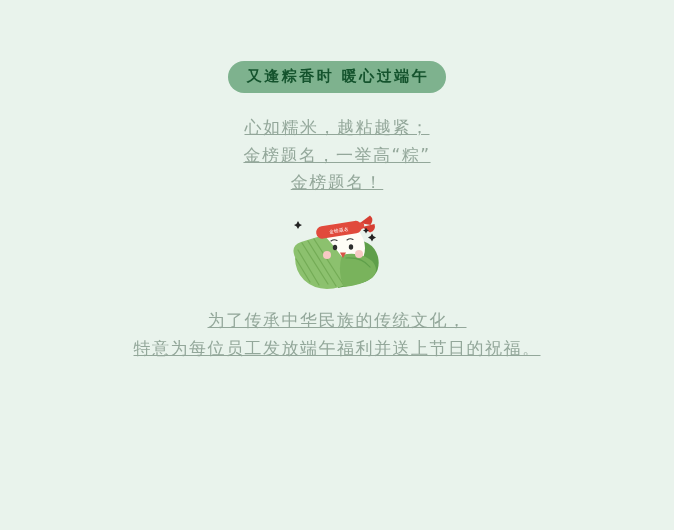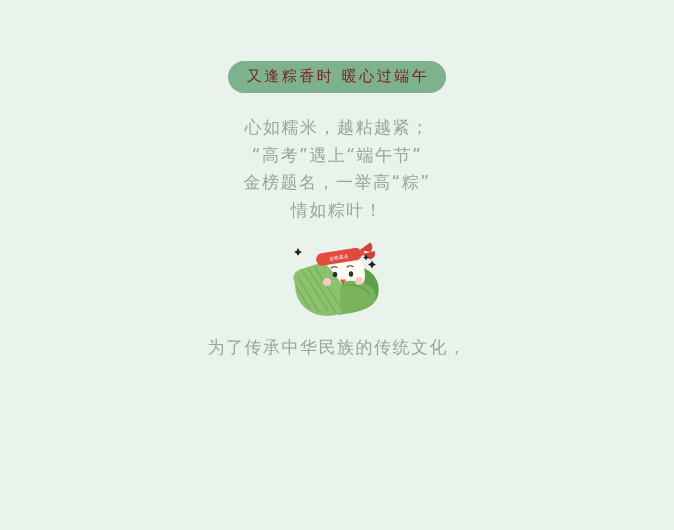--- a/index.html
+++ b/index.html
@@ -8,54 +8,54 @@
     width:674px; height:530px;
     background:#e9f3ec;
     font-family:"DejaVu Sans","Liberation Sans",sans-serif;
     text-align:center;
     overflow:hidden;
   }
   .badge {
     display:inline-block;
     margin-top:61px;
     background:#7eb28e;
-    color:#7f1d1d;
-    font-weight:normal;
+    color:#14532d;
+    font-weight:bold;
     font-size:15px;
     letter-spacing:2.5px;
     padding:6px 17px 7px 19px;
     border-radius:16px;
   }
   .poem { margin-top:21px; }
   .poem p, .footer p {
     margin:0;
     font-size:17px;
     line-height:27.5px;
     color:#93a79a;
     letter-spacing:1.5px;
+    text-decoration:underline;
   }
   .mascot { margin-top:13px; height:93px; }
   .mascot svg { display:inline-block; transform:translateX(5px); }
   .footer { margin-top:3px; }
   .footer p { line-height:28px; }
 </style>
 </head>
 <body>
 
 <div class="page">
 
   <div class="badge">
     <span>又逢粽香时 暖心过端午</span>
   </div>
 
   <div class="poem">
     <p>心如糯米，越粘越紧；</p>
-    <p>“高考”遇上“端午节”</p>
     <p>金榜题名，一举高“粽”</p>
-    <p>情如粽叶！</p>
+    <p>金榜题名！</p>
   </div>
 
   <div class="mascot">
     <svg width="120" height="93" viewBox="0 0 120 93" xmlns="http://www.w3.org/2000/svg">
 
       <path d="M55 30 Q 90 25 96 47 Q 100 66 80 73 L 56 78 Z" fill="#5f9f4a"></path>
 
       <circle cx="58" cy="38" r="25" fill="#fffdf6"></circle>
 
       <path d="M13 47 Q 8 36 19 32 L 42 25 Q 56 40 66 56 Q 74 72 58 77 Q 36 83 22 70 Q 13 61 13 47 Z" fill="#8cc16e"></path>
@@ -96,15 +96,16 @@
       <g fill="#222222">
         <path d="M16 11 Q 16.8 14.2 20 15 Q 16.8 15.8 16 19 Q 15.2 15.8 12 15 Q 15.2 14.2 16 11 Z"></path>
         <path d="M84 17.5 Q 84.6 19.9 87 20.5 Q 84.6 21.1 84 23.5 Q 83.4 21.1 81 20.5 Q 83.4 19.9 84 17.5 Z"></path>
         <path d="M90 23.5 Q 90.8 26.7 94 27.5 Q 90.8 28.3 90 31.5 Q 89.2 28.3 86 27.5 Q 89.2 26.7 90 23.5 Z"></path>
       </g>
     </svg>
   </div>
 
   <div class="footer">
     <p>为了传承中华民族的传统文化，</p>
+    <p>特意为每位员工发放端午福利并送上节日的祝福。</p>
   </div>
 
 </div>
 
 </body></html>

